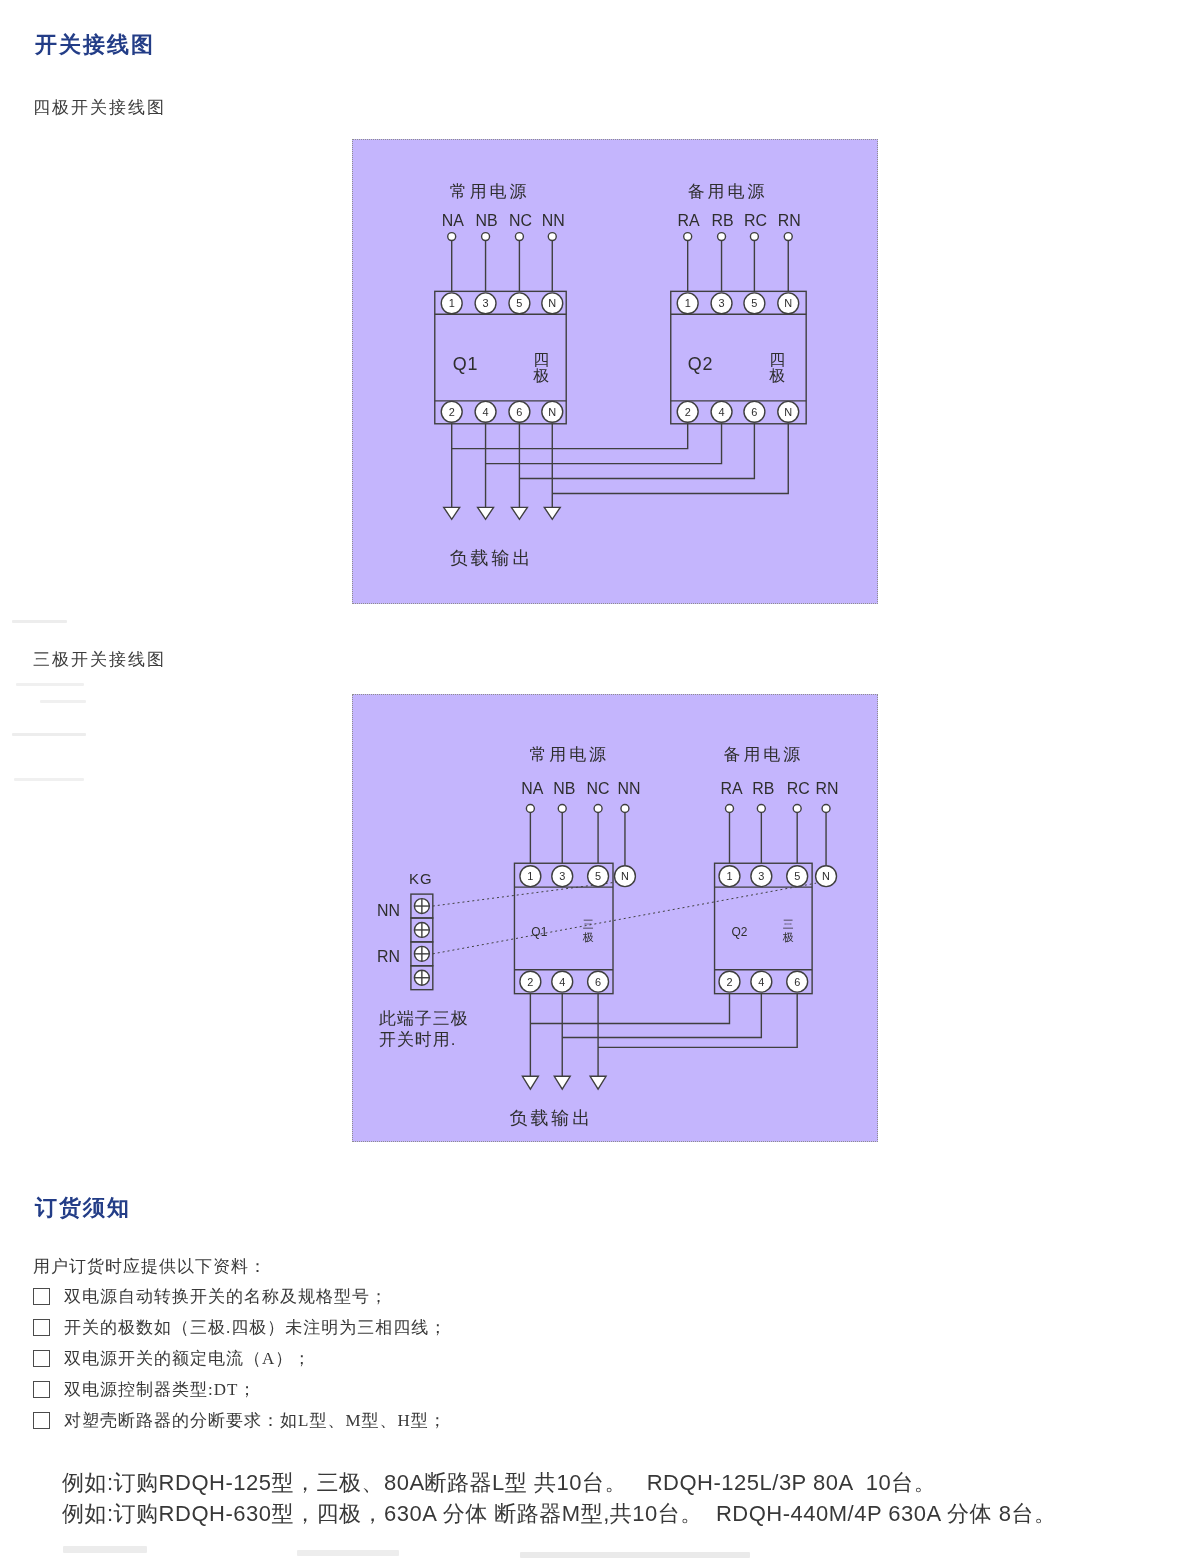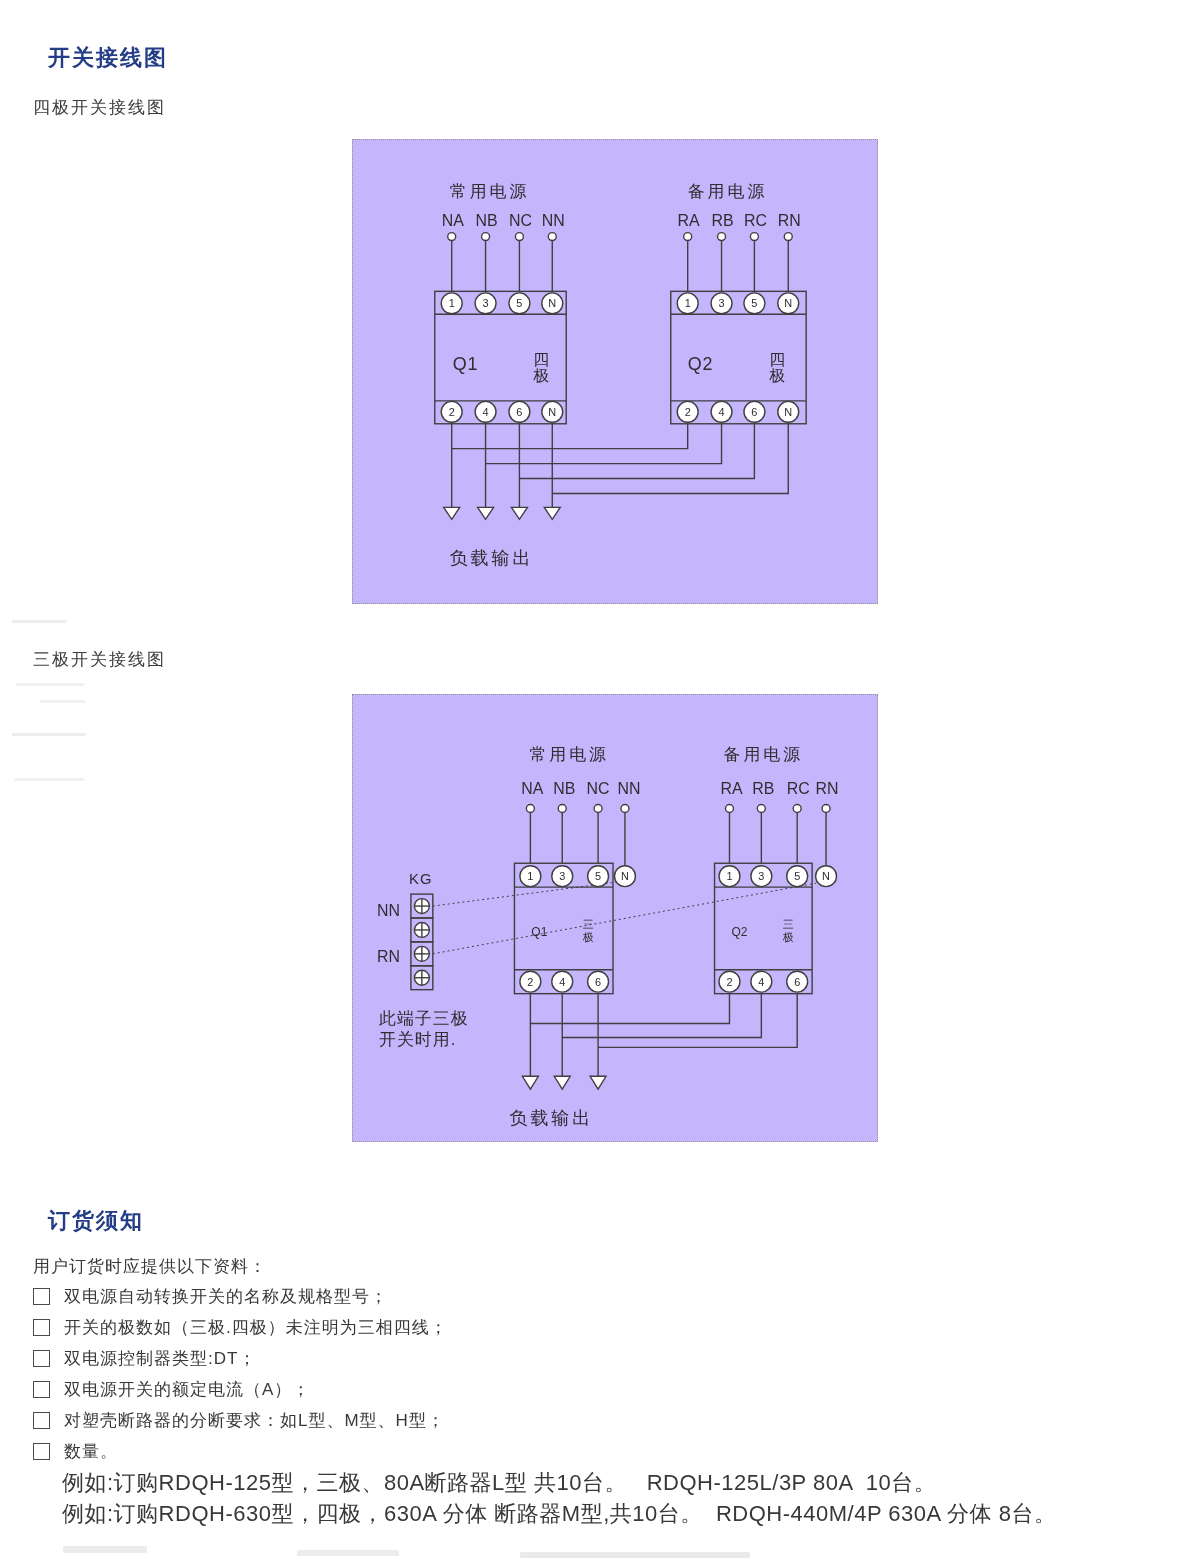--- a/index.html
+++ b/index.html
@@ -1,31 +1,31 @@
 <!DOCTYPE html>
 <html><head>
 <meta charset="utf-8">
 <style>
   html,body{margin:0;padding:0;}
   body{
     width:1200px;height:1560px;position:relative;background:#ffffff;
     font-family:"Liberation Sans","DejaVu Sans",sans-serif;color:#383838;
     overflow:hidden;
   }
-  .h-title{position:absolute;left:35px;margin:13px;font-size:22px;font-weight:bold;
+  .h-title{position:absolute;left:35px;margin:0;font-size:22px;font-weight:bold;
     color:#233d87;letter-spacing:2px;}
   .sub-label{position:absolute;left:33px;font-size:17px;color:#3c3c3c;letter-spacing:2px;}
   .diagram-box{position:absolute;border:1px dotted #8f8f8f;box-sizing:border-box;background:#c4b5fd;}
   .diagram-box svg{display:block;}
   svg text{fill:#2e2e2e;}
   .intro{position:absolute;left:33px;top:1256px;font-size:17px;line-height:21px;letter-spacing:1px;}
   .items{position:absolute;left:33px;top:1286px;display:flex;flex-direction:column;gap:10px;}
   .order-row{display:flex;align-items:center;gap:14px;height:21px;}
   .checkbox{width:15px;height:15px;border:1.6px solid #4b4b4b;flex:0 0 auto;background:#fff;}
-  .order-text{font-size:17px;line-height:21px;letter-spacing:1px;white-space:pre;}
+  .order-text{font-size:17px;line-height:21px;letter-spacing:1px;white-space:pre;font-family:Liberation Serif, serif;}
   .examples{position:absolute;left:62px;top:1472px;display:flex;flex-direction:column;gap:10px;}
   .example-line{font-size:22px;line-height:21px;letter-spacing:0.5px;white-space:pre;}
   .ghost{position:absolute;border-radius:1px;}
 </style>
 </head>
 <body>
 
 <h1 class="h-title" style="top:30px;">开关接线图</h1>
 <div class="sub-label" style="top:96px;">四极开关接线图</div>
 
@@ -310,33 +310,29 @@
   <div class="order-row">
     <span class="checkbox"></span>
     <span class="order-text">双电源自动转换开关的名称及规格型号；</span>
   </div>
   <div class="order-row">
     <span class="checkbox"></span>
     <span class="order-text">开关的极数如（三极.四极）未注明为三相四线；</span>
   </div>
   <div class="order-row">
     <span class="checkbox"></span>
+    <span class="order-text">双电源开关的额定电流（A）；</span>
+  </div>
+  <div class="order-row">
+    <span class="checkbox"></span>
     <span class="order-text">双电源控制器类型:DT；</span>
   </div>
   <div class="order-row">
     <span class="checkbox"></span>
-    <span class="order-text">双电源开关的额定电流（A）；</span>
-  </div>
-  <div class="order-row">
-    <span class="checkbox"></span>
     <span class="order-text">对塑壳断路器的分断要求：如L型、M型、H型；</span>
-  </div>
-  <div class="order-row">
-    <span class="checkbox"></span>
-    <span class="order-text">数量。</span>
   </div>
 </div>
 
 <div class="examples">
   <div class="example-line">例如:订购RDQH-125型，三极、80A断路器L型 共10台。   RDQH-125L/3P 80A  10台。</div>
   <div class="example-line">例如:订购RDQH-630型，四极，630A 分体 断路器M型,共10台。  RDQH-440M/4P 630A 分体 8台。</div>
 </div>
 
 <div class="ghost" style="left:12px;top:620px;width:55px;height:3px;background:#ededed;"></div>
 <div class="ghost" style="left:16px;top:683px;width:68px;height:3px;background:#f0f0f0;"></div>

